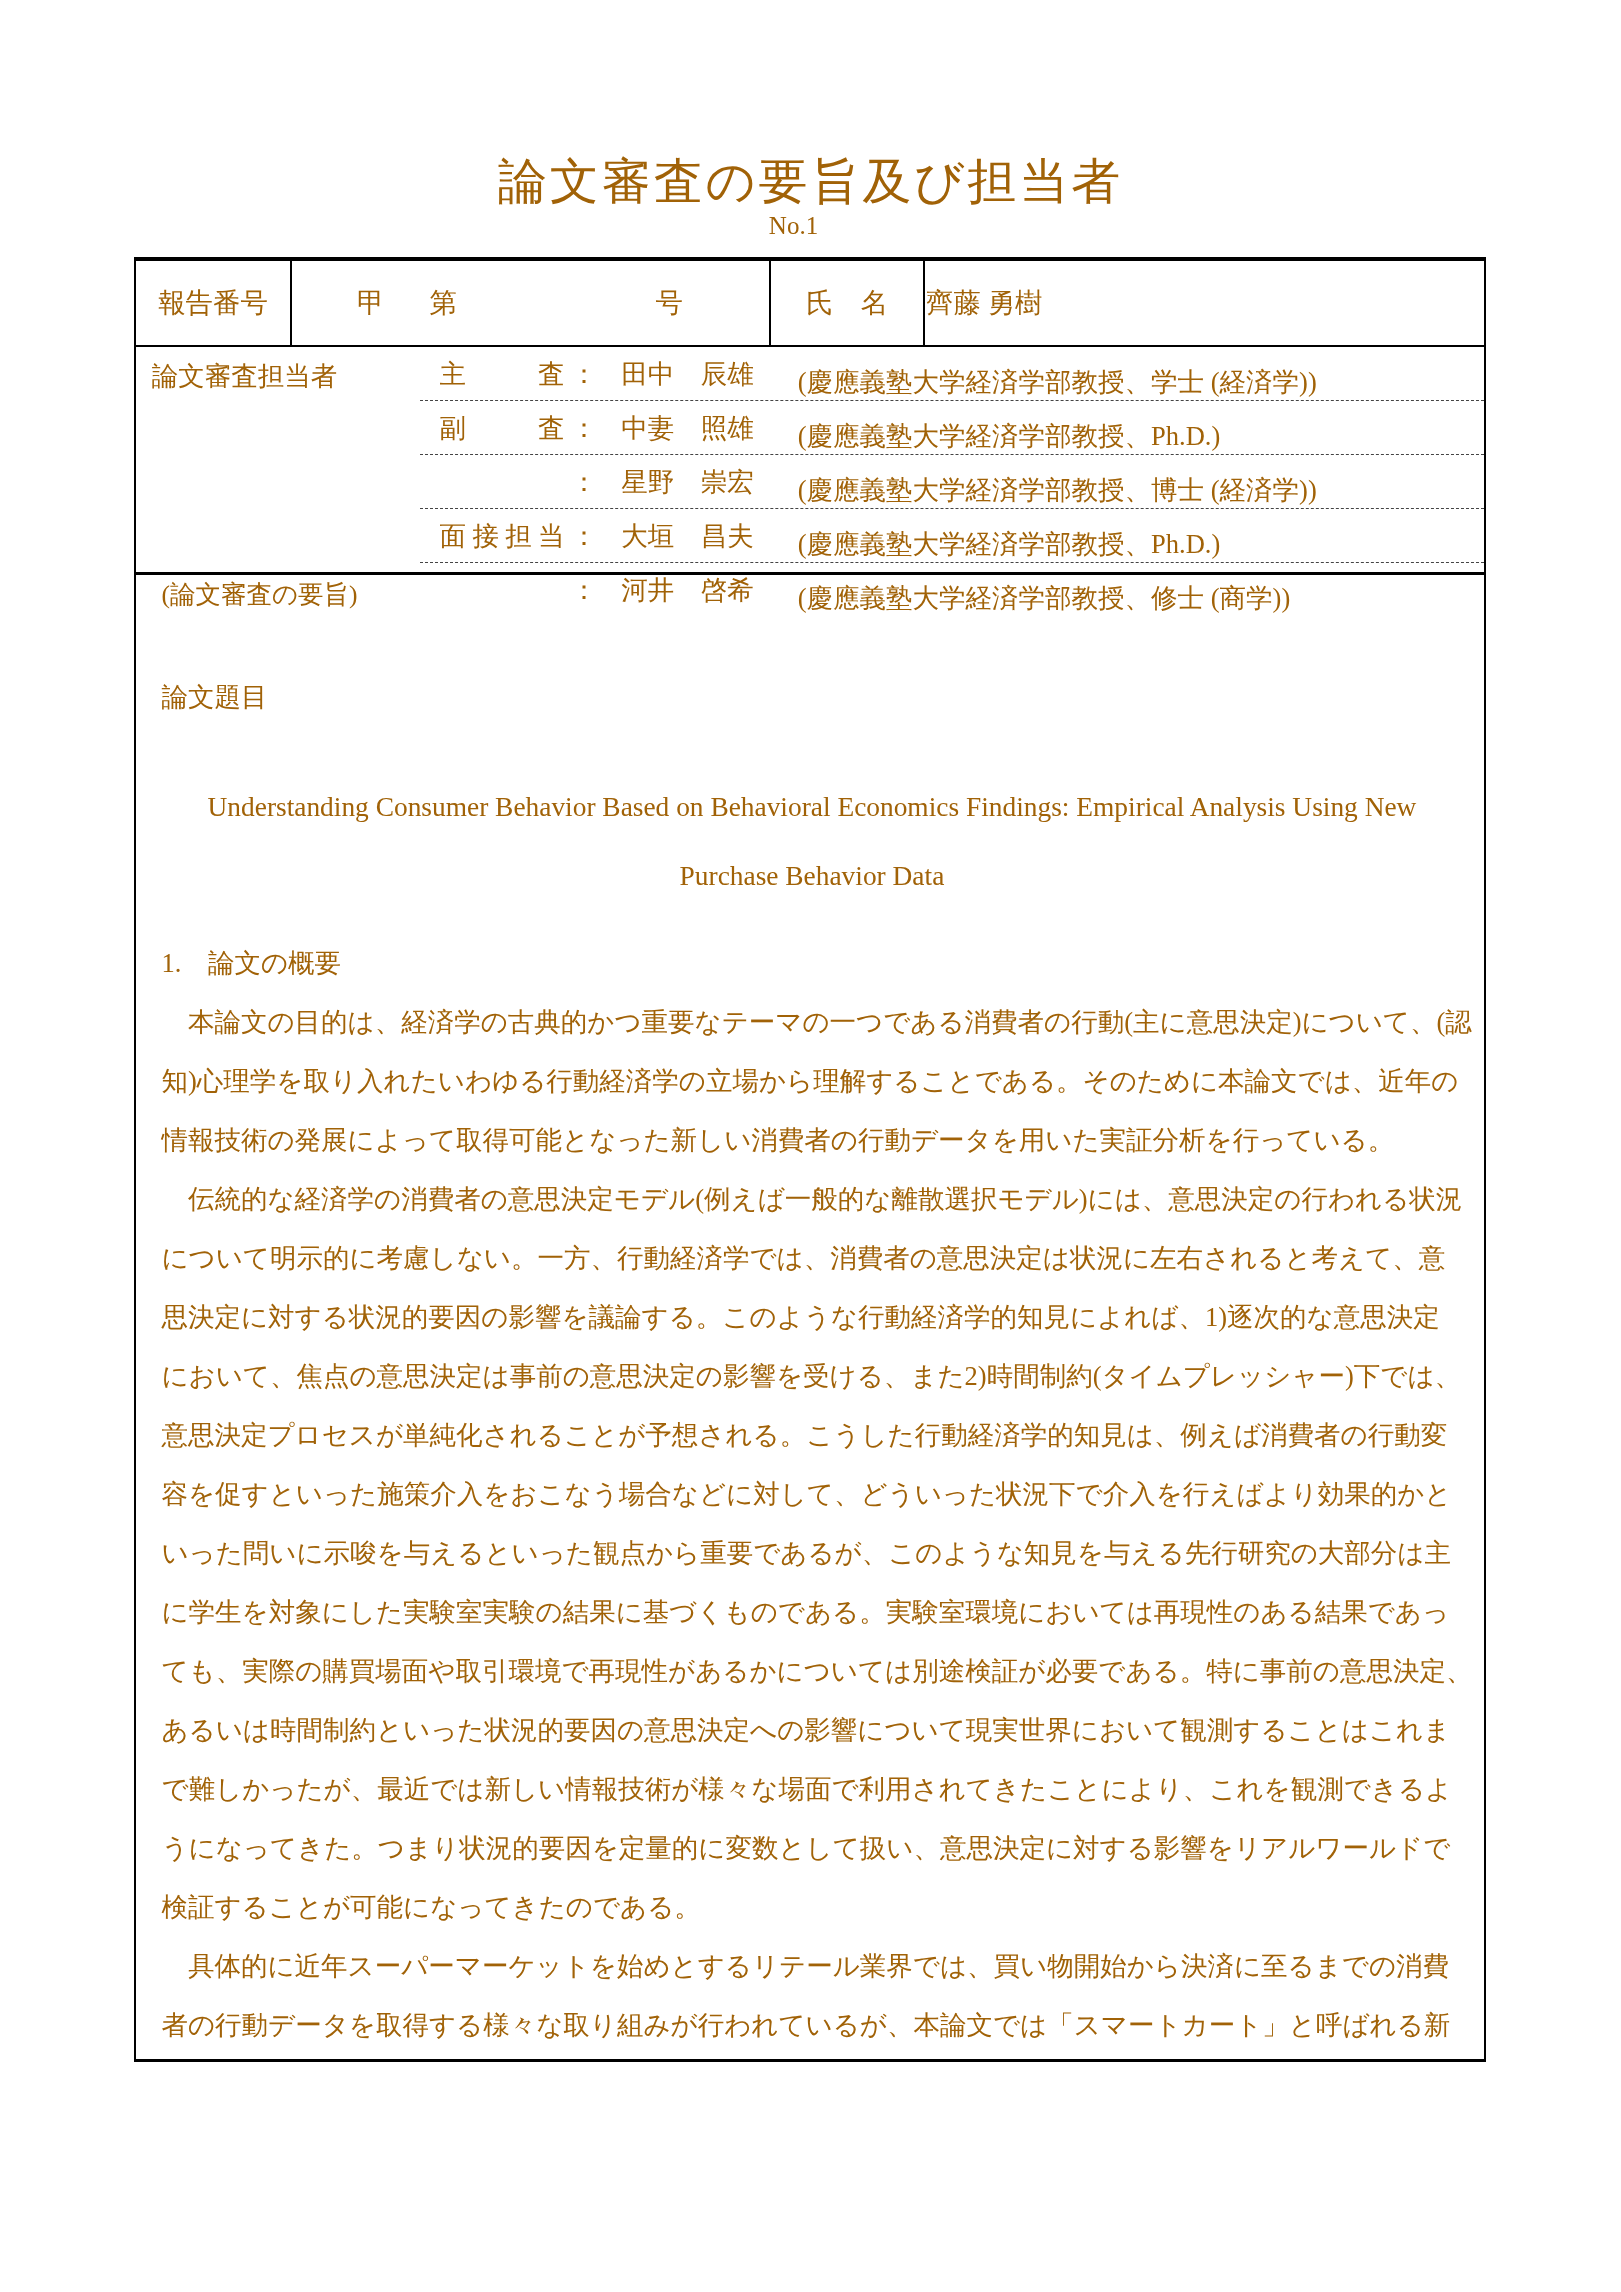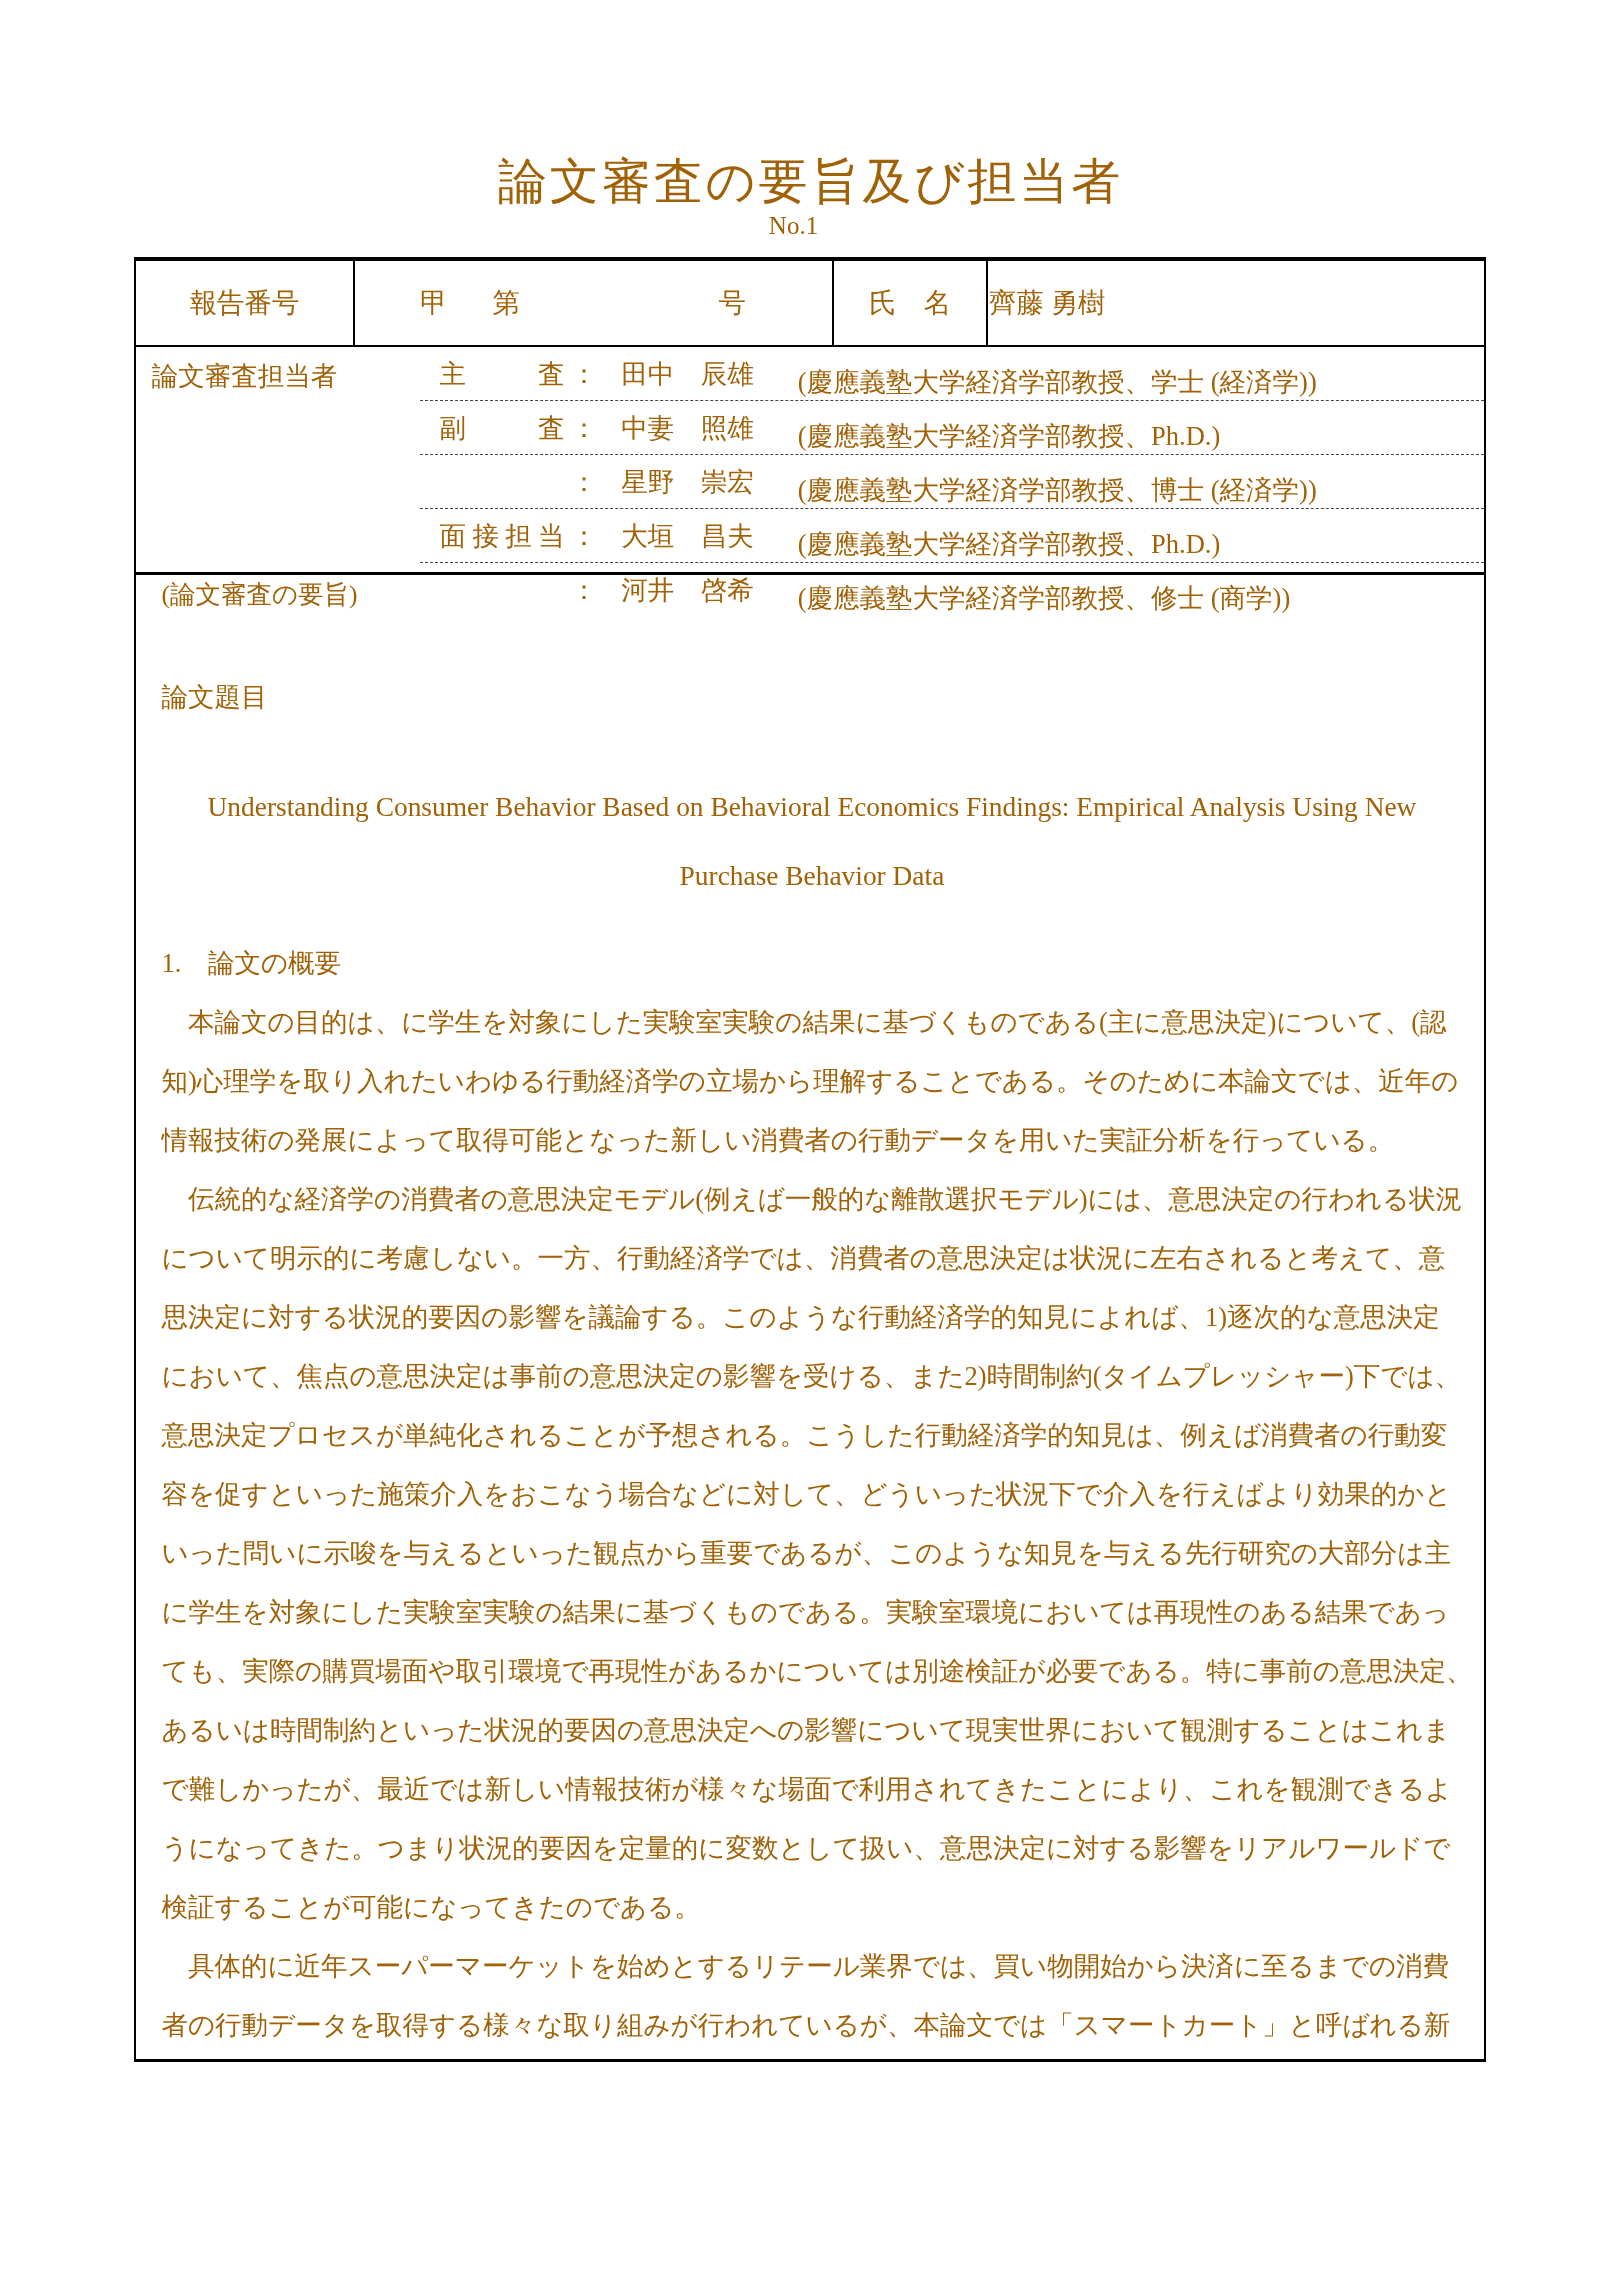--- a/index.html
+++ b/index.html
@@ -29,21 +29,21 @@
     border-style:solid;border-color:#000;
     border-width:4.9px 2.9px 3.9px 2.9px;
     box-sizing:content-box;
   }
   .row1{
     display:flex;height:84px;
     border-bottom:2px solid #000;
     font-size:27.4px;
   }
   .row1 .cell{display:flex;align-items:center;box-sizing:border-box;}
-  .c1{width:219px;border-right:2px solid #000;justify-content:center;}
+  .c1{width:156px;border-right:2px solid #000;justify-content:center;}
   .c2{width:479px;border-right:2px solid #000;padding:0 86px 0 65px;}
   .c2 .dai{margin-left:45px;}
   .c2 .gou{margin-left:auto;}
   .c3{width:154px;border-right:2px solid #000;justify-content:center;}
   .c4{flex:1;padding-left:1px;}
   .row2{
     display:flex;height:225px;
     border-bottom:3.9px solid #000;
     font-size:26.5px;
   }
@@ -141,21 +141,21 @@
       <div class="summary-label">(論文審査の要旨)</div>
       <div class="thesis-label">論文題目</div>
 
       <div class="eng">
         <div>Understanding Consumer Behavior Based on Behavioral Economics Findings: Empirical Analysis Using New</div>
         <div>Purchase Behavior Data</div>
       </div>
 
       <div class="sect">
         <div class="bl">1.　論文の概要</div>
-        <div class="bl">　本論文の目的は、に学生を対象にした実験室実験の結果に基づくものである(主に意思決定)について、(認</div>
+        <div class="bl">　本論文の目的は、経済学の古典的かつ重要なテーマの一つである消費者の行動(主に意思決定)について、(認</div>
         <div class="bl">知)心理学を取り入れたいわゆる行動経済学の立場から理解することである。そのために本論文では、近年の</div>
         <div class="bl">情報技術の発展によって取得可能となった新しい消費者の行動データを用いた実証分析を行っている。</div>
         <div class="bl">　伝統的な経済学の消費者の意思決定モデル(例えば一般的な離散選択モデル)には、意思決定の行われる状況</div>
         <div class="bl">について明示的に考慮しない。一方、行動経済学では、消費者の意思決定は状況に左右されると考えて、意</div>
         <div class="bl">思決定に対する状況的要因の影響を議論する。このような行動経済学的知見によれば、1)逐次的な意思決定</div>
         <div class="bl">において、焦点の意思決定は事前の意思決定の影響を受ける、また2)時間制約(タイムプレッシャー)下では、</div>
         <div class="bl">意思決定プロセスが単純化されることが予想される。こうした行動経済学的知見は、例えば消費者の行動変</div>
         <div class="bl">容を促すといった施策介入をおこなう場合などに対して、どういった状況下で介入を行えばより効果的かと</div>
         <div class="bl">いった問いに示唆を与えるといった観点から重要であるが、このような知見を与える先行研究の大部分は主</div>
         <div class="bl">に学生を対象にした実験室実験の結果に基づくものである。実験室環境においては再現性のある結果であっ</div>

